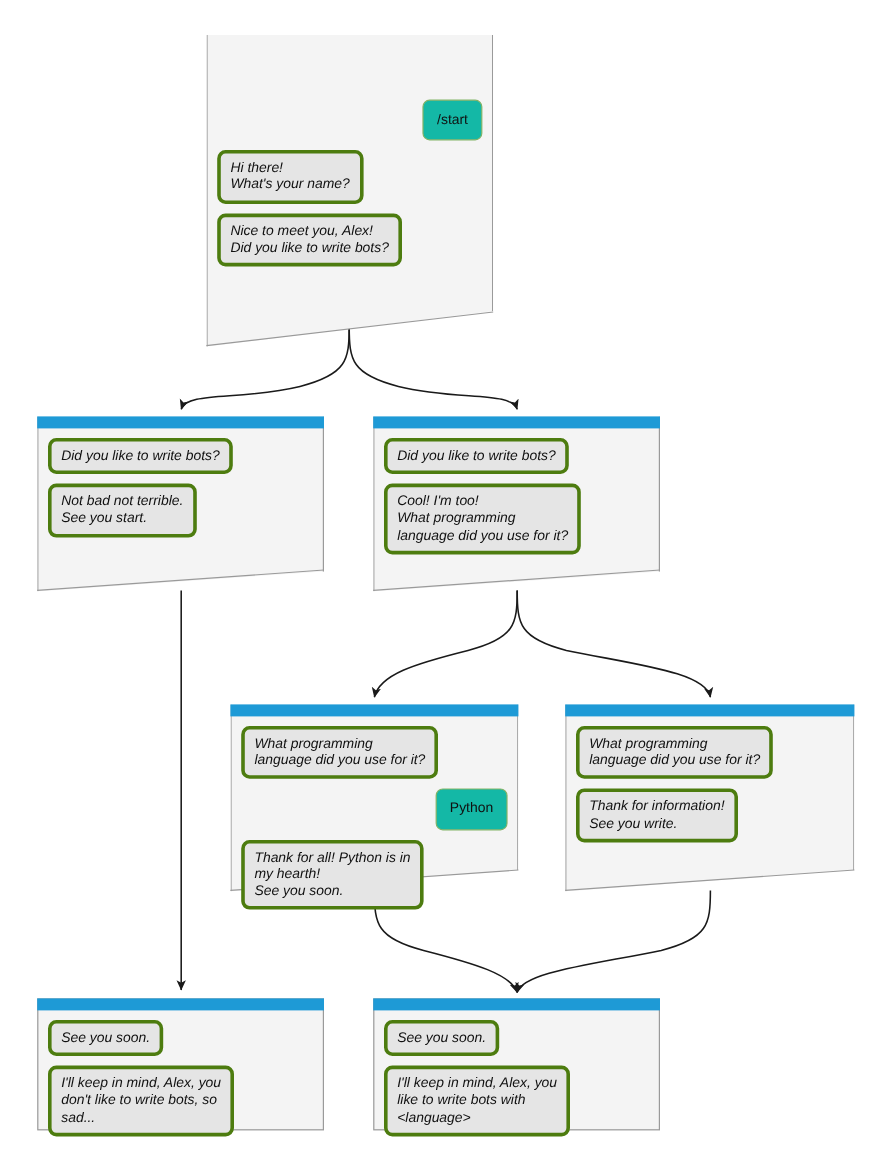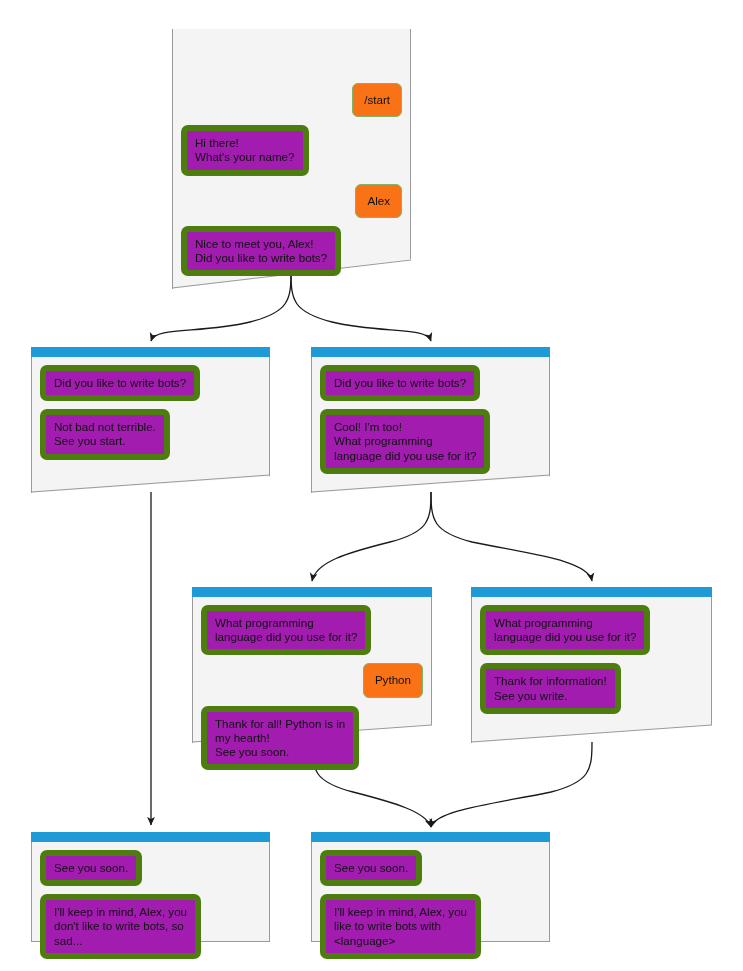--- a/index.html
+++ b/index.html
@@ -73,25 +73,26 @@
 
   .bubble{
     font-size:11.6px;line-height:14.2px;color:#101010;
     border-radius:7px;
     padding:5px 8px 5px 8px;
     box-sizing:border-box;
     white-space:pre-line;
     max-width:82%;
   }
   .bubble.bot{
-    background:#a21caf;
-    border:6px solid #4d7c0f;
+    background:#e5e5e5;
+    border:3px solid #4d7c0f;
+    font-style:italic;
   }
   .bubble.user{
-    background:#f97316;
+    background:#14b8a6;
     border:1px solid #82b366;
     padding:9px 11px;
     border-radius:6px;
   }
 </style>
 </head>
 <body>
 
 <div id="canvas">
 
@@ -123,23 +124,20 @@
       <path d="M0,38 L239,10" stroke="#9a9a9a" stroke-width="1" fill="none" vector-effect="non-scaling-stroke"></path>
     </svg>
     <div class="chat">
       <div class="row right">
         <div class="bubble user">/start</div>
       </div>
       <div class="row left">
         <div class="bubble bot">Hi there!
 What's your name?</div>
       </div>
-      <div class="row right">
-        <div class="bubble user">Alex</div>
-      </div>
       <div class="row left">
         <div class="bubble bot">Nice to meet you, Alex!
 Did you like to write bots?</div>
       </div>
     </div>
   </div>
 
   <div class="card skew" style="left:31px;top:347px;width:239px;height:146px;">
     <div class="card-body"></div>
     <svg class="slash" viewBox="0 0 239 30" preserveAspectRatio="none" style="height:30px;bottom:-1px;">

